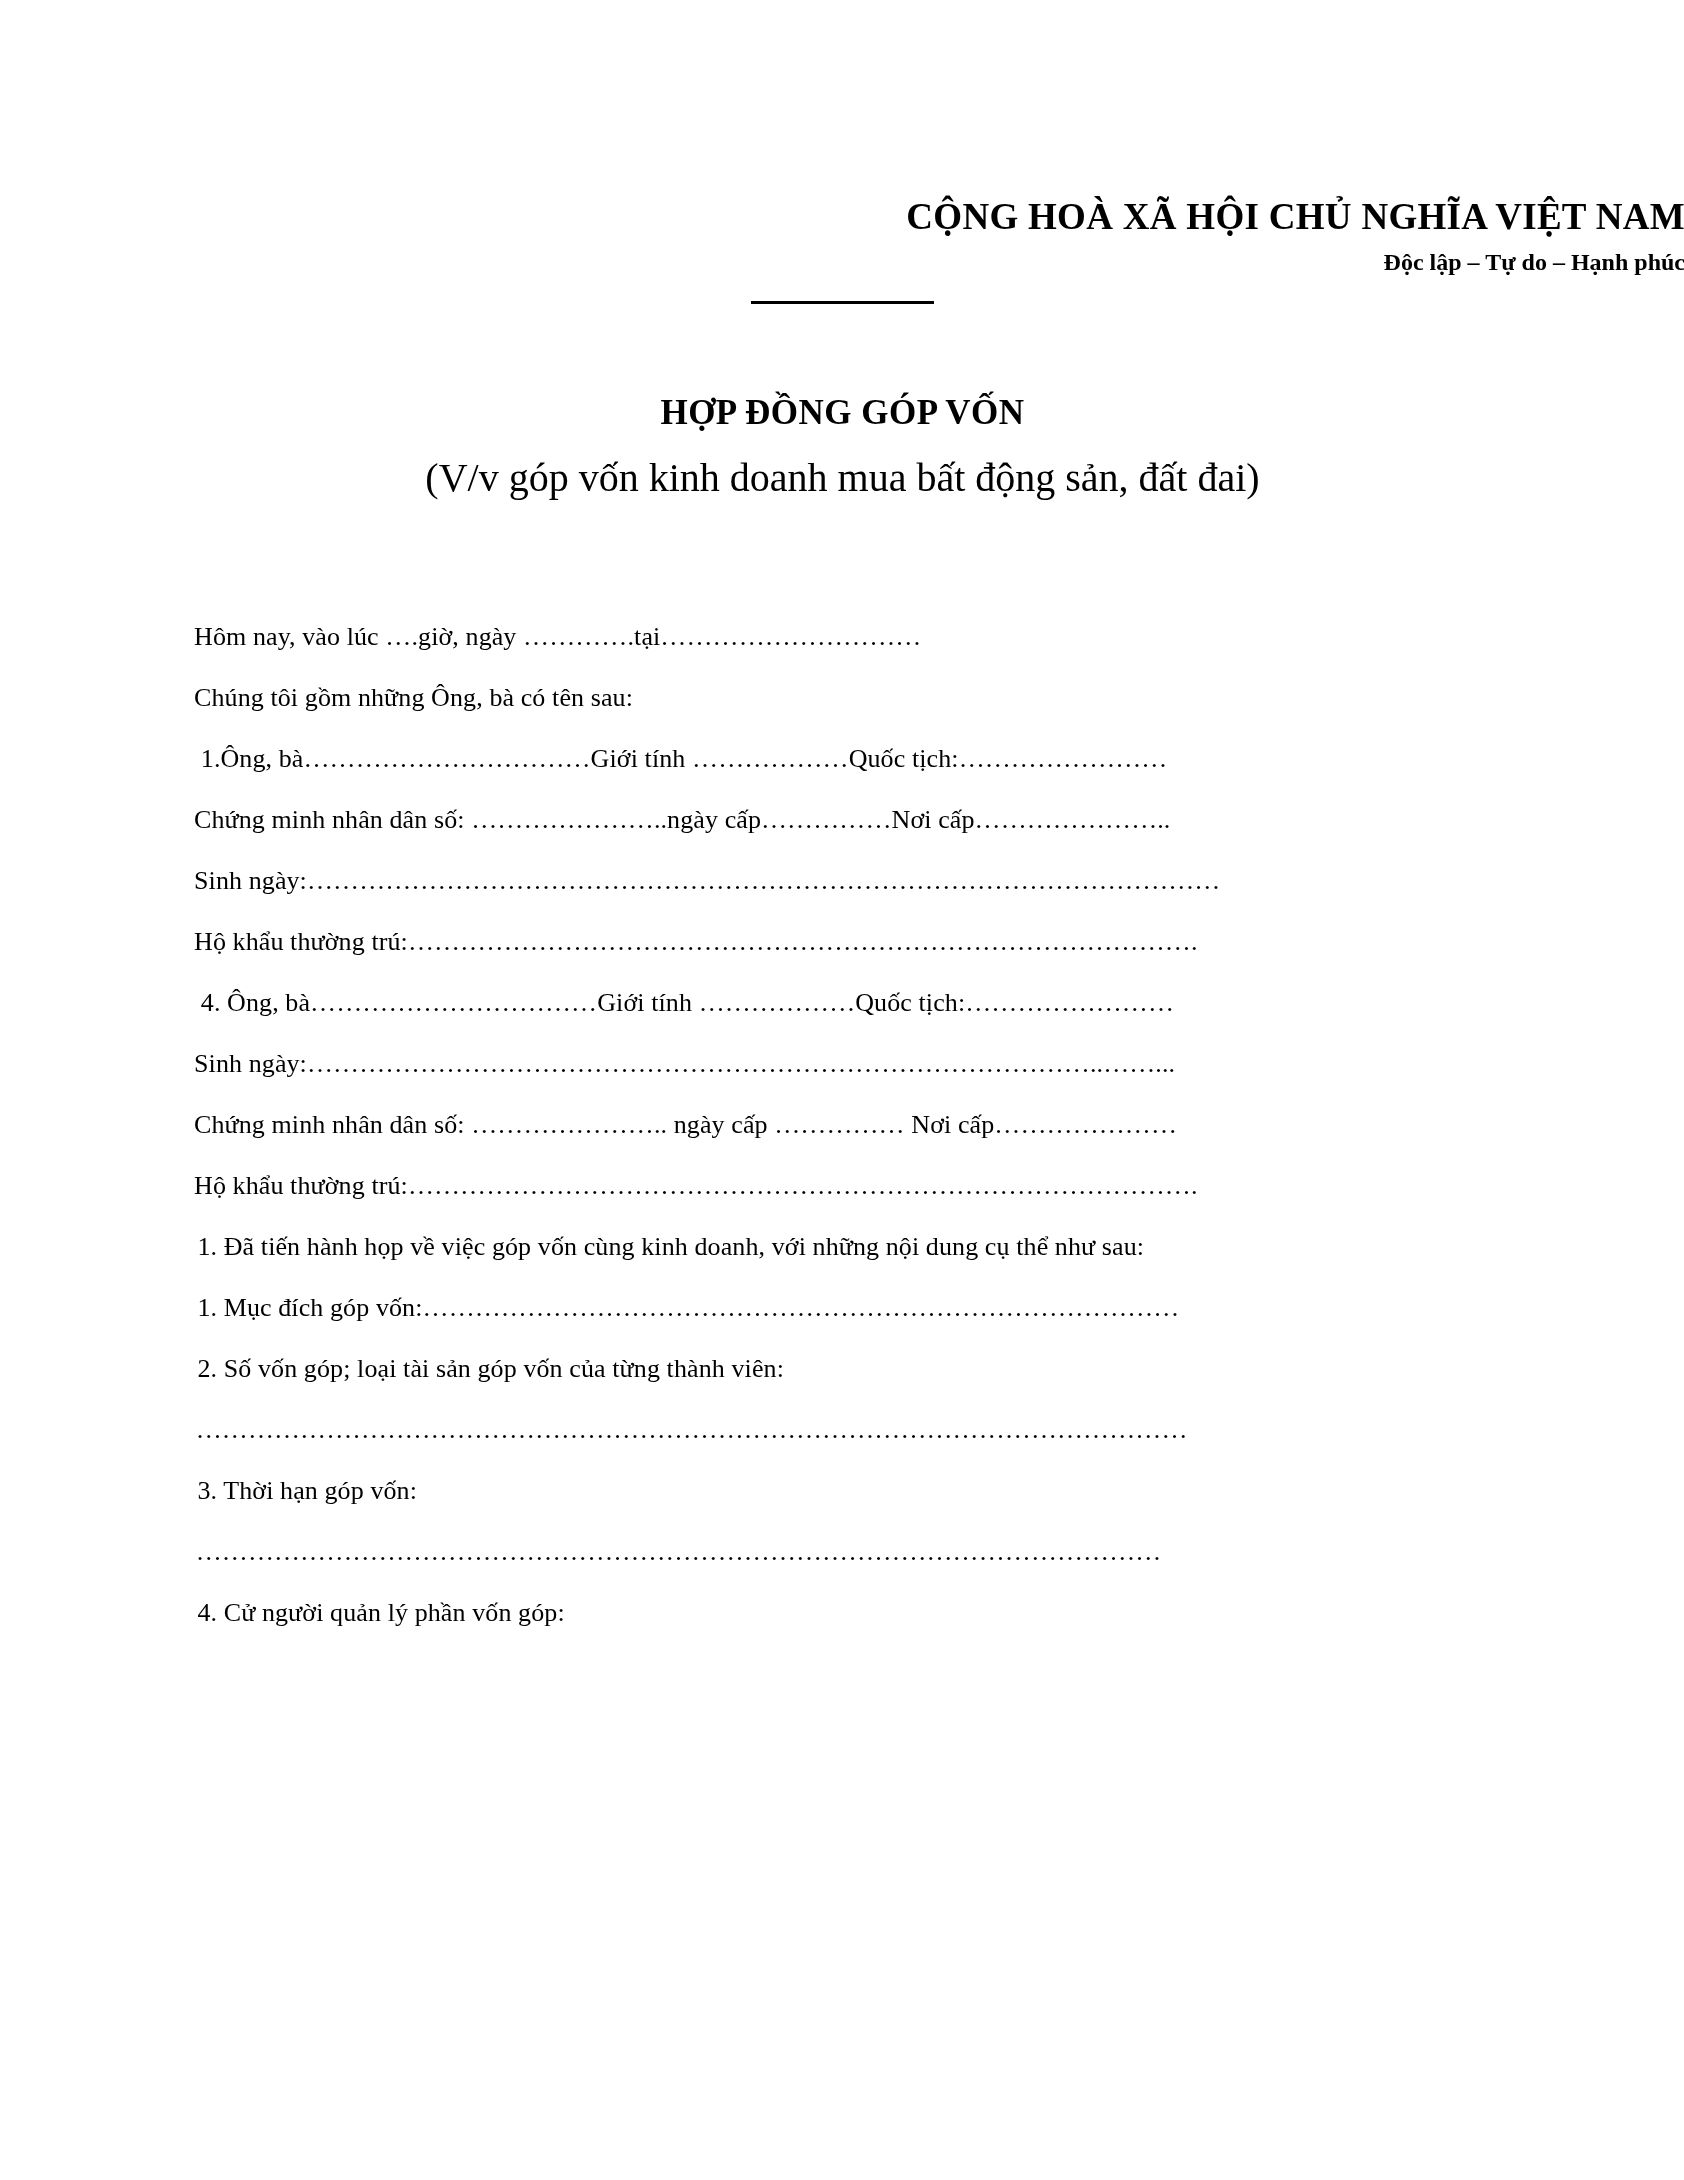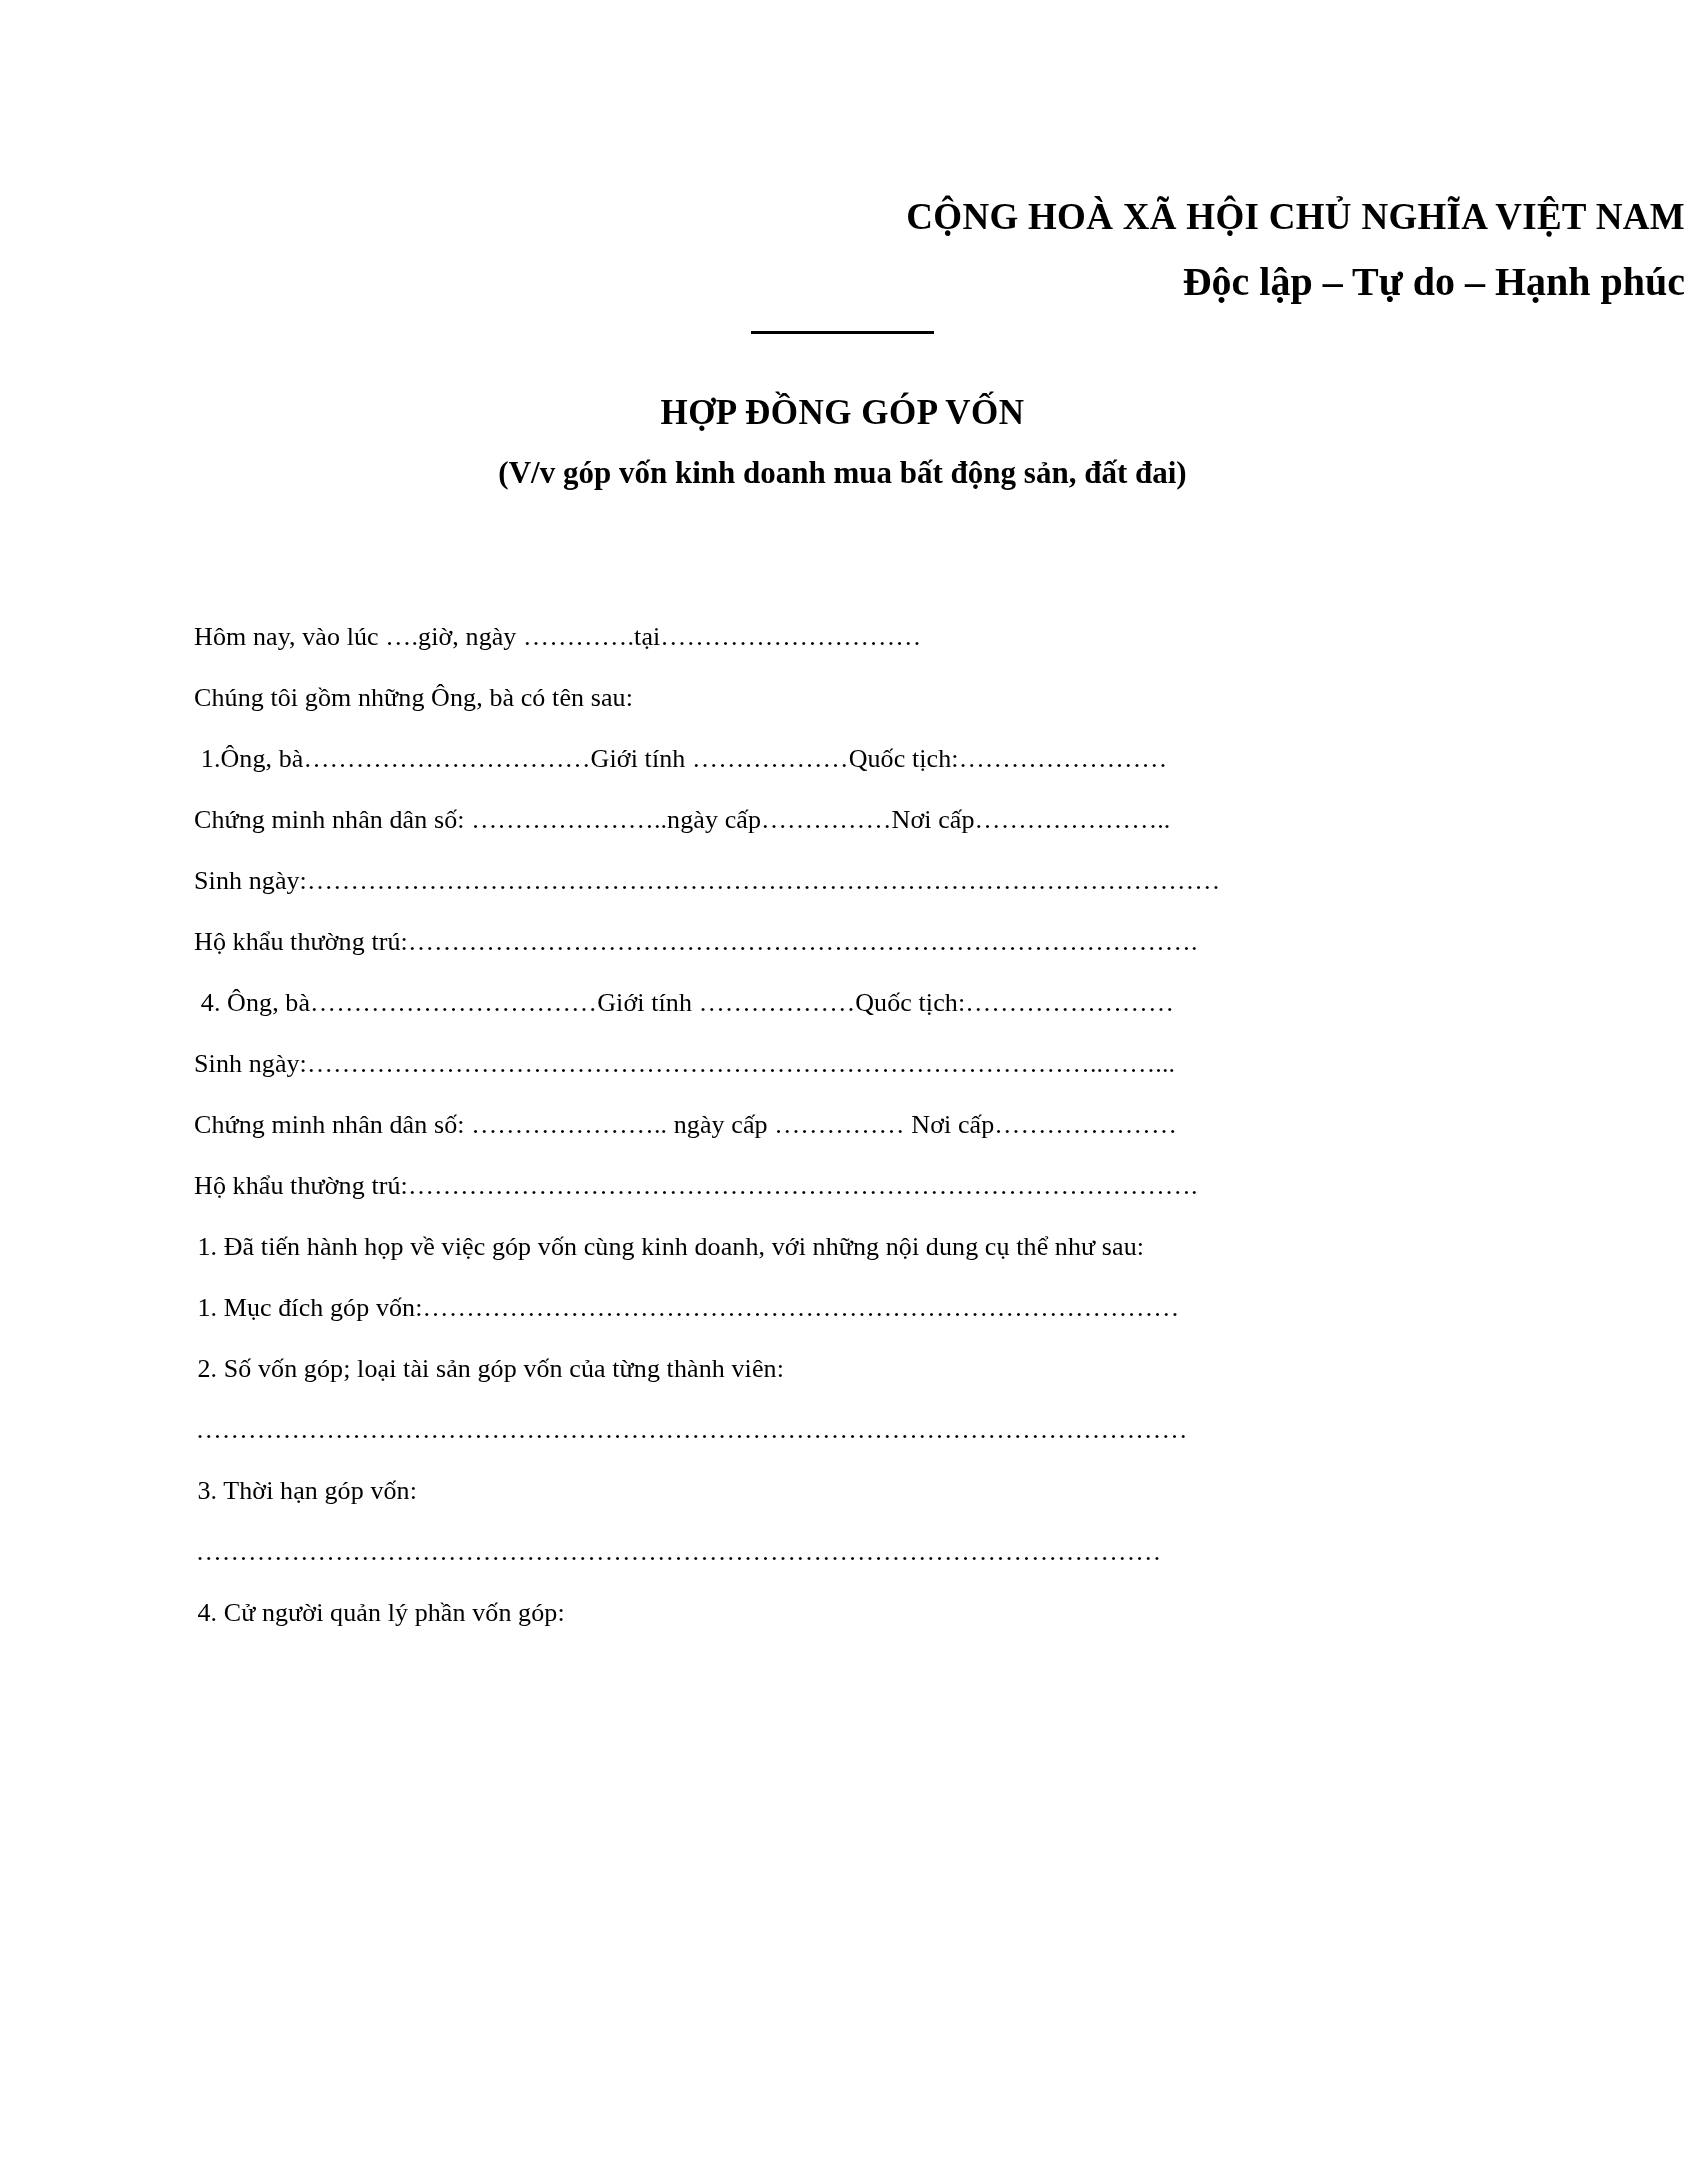--- a/index.html
+++ b/index.html
@@ -31,23 +31,23 @@
   }
 
   .national-title {
     font-size: 37px;
     font-weight: bold;
     letter-spacing: 0.3px;
     line-height: 1.25;
   }
 
   .national-motto {
-    font-size: 40px;
+    font-size: 24px;
     font-weight: bold;
-    margin-top: 17px;
+    margin-top: 7px;
     line-height: 1.25;
   }
 
   .motto-rule {
     width: 183px;
     height: 2.6px;
     background: #000;
     margin: 24px auto 0 auto;
   }
 
@@ -61,22 +61,22 @@
   }
 
   .doc-title {
     font-size: 35px;
     font-weight: bold;
     letter-spacing: 0.5px;
     line-height: 1.2;
   }
 
   .doc-subtitle {
-    font-size: 31px;
-    font-weight: bold;
+    font-size: 40px;
+    font-weight: normal;
     margin-top: 20.4px;
     line-height: 1.2;
   }
 
   
   .body-block {
     position: absolute;
     top: 606px;
     left: 194px;
     width: 1278px;

